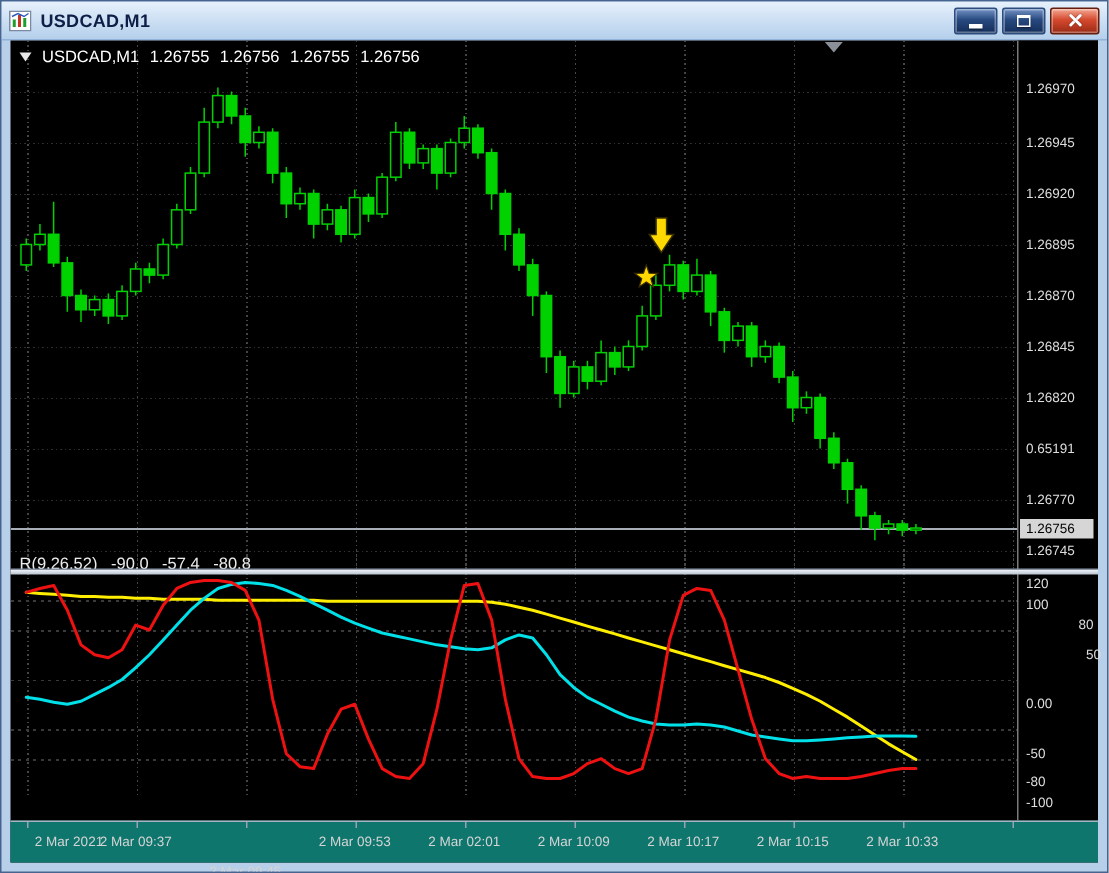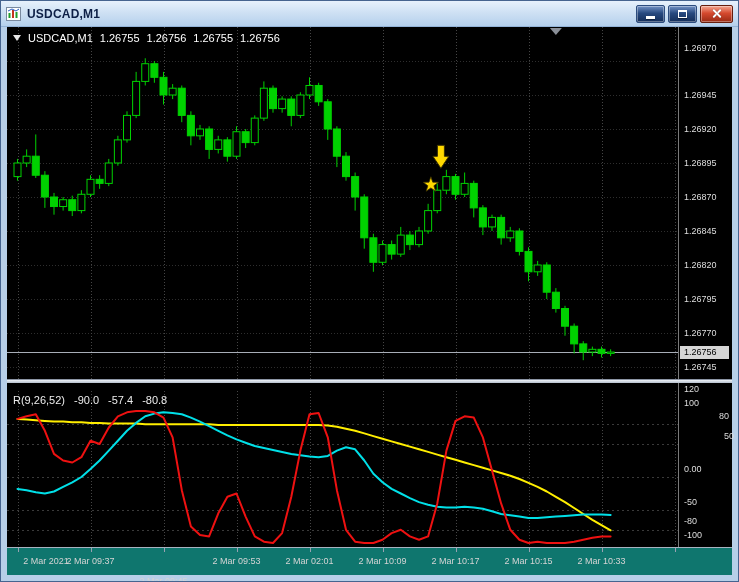--- a/index.html
+++ b/index.html
@@ -28,21 +28,21 @@
   .win-btn.closeb{width:33px;background:linear-gradient(#f4a892,#d5492e 45%,#992a14);border-color:#651d0d;}
   .g-min{width:9px;height:3px;background:#fff;margin-top:8px;box-shadow:0 1px 1px rgba(0,0,0,.4);}
   .g-max{width:9px;height:8px;border:1px solid #fff;border-top-width:2px;box-shadow:0 1px 1px rgba(0,0,0,.4);}
   .g-close{width:11px;height:11px;position:relative;}
   .g-close::before,.g-close::after{content:"";position:absolute;left:5px;top:0;width:2px;height:11px;background:#fff;border-radius:1px;box-shadow:0 0 1px rgba(0,0,0,.5);}
   .g-close::before{transform:rotate(45deg);}
   .g-close::after{transform:rotate(-45deg);}
   
   .content{position:absolute;left:6px;top:26px;width:725px;height:548px;background:#000;}
   #main-panel{position:absolute;left:0;top:0;width:671px;height:352px;}
-  #ind-panel{position:absolute;left:0;top:364px;width:671px;height:164px;padding-left:44px;}
+  #ind-panel{position:absolute;left:0;top:340px;width:671px;height:164px;padding-left:44px;}
   #divider{position:absolute;left:0;top:352px;width:725px;height:4px;
     background:linear-gradient(#eef2f7,#b6c0ce);border-top:1px solid #8b94a4;z-index:6;}
   #axis-col{position:absolute;left:671px;top:0;width:54px;height:520px;border-left:1px solid #7a7a7a;background:#000;}
   #time-axis{position:absolute;left:0;top:520px;width:725px;height:28px;border-top:1px solid #a8b2c0;background:#0f766e;z-index:5;}
   svg.plot{position:absolute;left:0;top:0;}
   
   #ohlc{position:absolute;left:6px;top:5px;display:flex;gap:7px;align-items:center;
     color:#fff;font-size:11px;z-index:4;}
   .sym-marker{width:0;height:0;border-left:4px solid transparent;border-right:4px solid transparent;border-top:6px solid #e8e8e8;display:inline-block;}
   #ind-head{position:absolute;left:6px;top:3px;display:flex;gap:9px;color:#ececec;font-size:11px;z-index:4;}
@@ -284,28 +284,28 @@
         </svg>
       <div id="ind-head">
         <span>R(9,26,52)</span>
         <span>-90.0</span>
         <span>-57.4</span>
         <span>-80.8</span>
       </div>
     </div>
 
     <div id="axis-col">
-        <div class="pa" style="top: 16px;">1.26970</div>
+        <div class="pa" style="top: 27px;">1.26970</div>
         <div class="pa" style="top: 62.5px;">1.26945</div>
         <div class="pa" style="top: 96.5px;">1.26920</div>
         <div class="pa" style="top: 130.5px;">1.26895</div>
         <div class="pa" style="top: 164.5px;">1.26870</div>
         <div class="pa" style="top: 198.5px;">1.26845</div>
         <div class="pa" style="top: 232.5px;">1.26820</div>
-        <div class="pa" style="top: 266.5px;">1.26795</div>
+        <div class="pa" style="top: 266.5px;">0.65191</div>
         <div class="pa" style="top: 300.5px;">1.26770</div>
         <div class="pa" style="top: 334.5px;">1.26745</div>
         <div class="tag" style="top: 318.54px;">1.26756</div>
         <div class="pa" style="top: 357.3px;">120</div>
         <div class="pa" style="top: 370.5px;">100</div>
         <div class="pa" style="top: 383.7px; padding-left: 35px;">80</div>
         <div class="pa" style="top: 403.5px; padding-left: 40px;">50</div>
         <div class="pa" style="top: 436.5px;">0.00</div>
         <div class="pa" style="top: 469.5px;">-50</div>
         <div class="pa" style="top: 489.3px;">-80</div>

